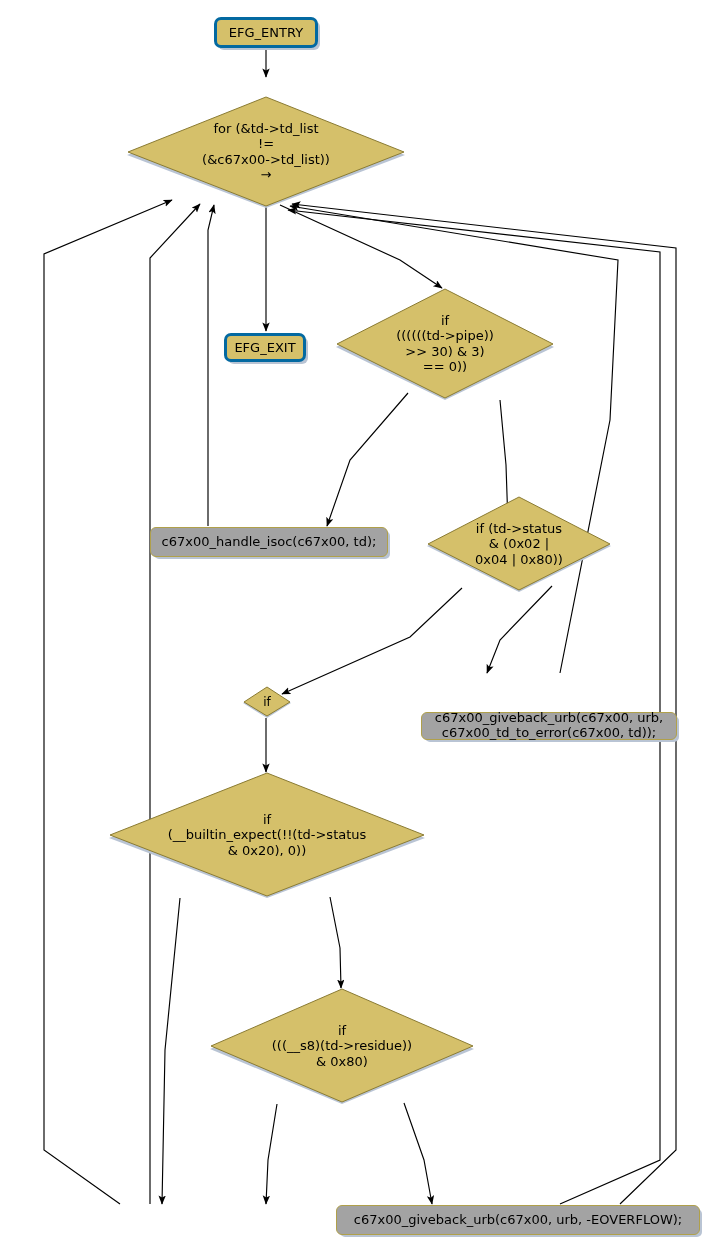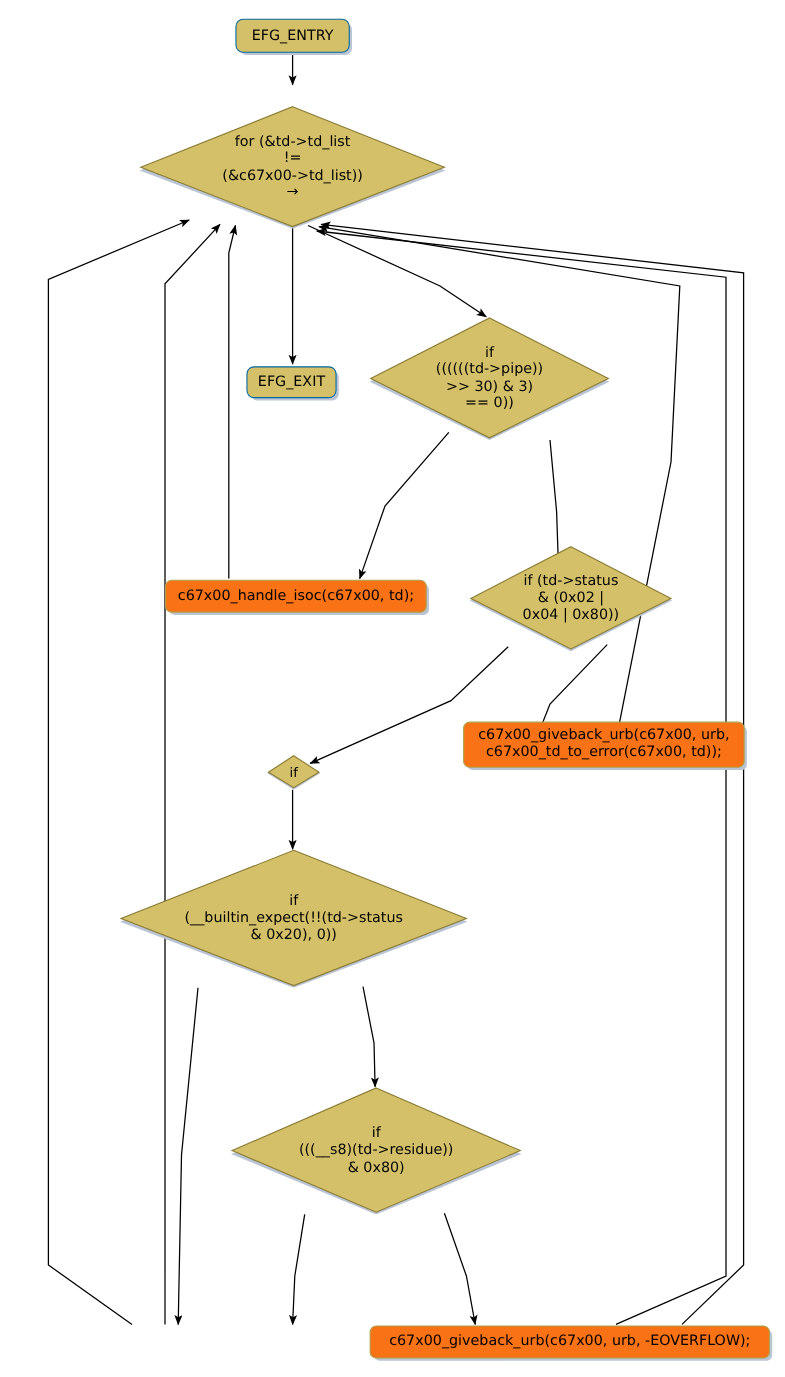--- a/index.html
+++ b/index.html
@@ -6,29 +6,29 @@
   body{width:714px;height:1252px;position:relative;overflow:hidden;
        font-family:"DejaVu Sans",sans-serif;}
   #canvas{position:absolute;left:0;top:0;width:714px;height:1252px;}
   svg#edges{position:absolute;left:0;top:0;width:714px;height:1252px;}
 
   .node{position:absolute;box-sizing:border-box;}
 
   
   .term{
     background:#d5c06a;
-    border:1px solid #0369a1;
+    border:3px solid #0369a1;
     border-radius:7px;
     display:flex;align-items:center;justify-content:center;
     color:#000;font-size:13px;white-space:nowrap;
     box-shadow:3px 3px 0 -1px #b9c4d4;
   }
   
   .stmt{
-    background:#f97316;
+    background:#a3a3a3;
     border:1px solid #b0a04a;
     border-radius:6px;
     display:flex;align-items:center;justify-content:center;
     color:#000;font-size:13px;line-height:1.12;text-align:center;
     white-space:pre;
     box-shadow:3px 3px 0 -1px #b9c4d4;
   }
   
   .diamond{position:absolute;}
   .diamond .shape{position:absolute;left:0;top:0;width:100%;height:100%;}
@@ -128,21 +128,21 @@
   <div class="diamond" style="left:424px;top:496px;width:190px;height:96px;">
     <svg class="shape" viewBox="0 0 190 96" preserveAspectRatio="none">
       <polygon points="95,5 187,50 95,96 3,50" fill="#b9c4d4"></polygon>
       <polygon points="95,1 186,48 95,94 4,48" fill="#d5c06a" stroke="#8a7b33" stroke-width="1"></polygon>
     </svg>
     <div class="label">if (td-&gt;status
 &amp; (0x02 |
 0x04 | 0x80))</div>
   </div>
 
-  <div class="node stmt" style="left:421px;top:656px;width:256px;height:42px;justify-content:center;">
+  <div class="node stmt" style="left:421px;top:712px;width:256px;height:28px;justify-content:center;">
     <span>c67x00_giveback_urb(c67x00, urb,
 c67x00_td_to_error(c67x00, td));</span>
   </div>
 
   <div class="diamond small" style="left:241px;top:686px;width:52px;height:32px;">
     <svg class="shape" viewBox="0 0 52 32" preserveAspectRatio="none">
       <polygon points="26,3 50,17 26,32 2,17" fill="#b9c4d4"></polygon>
       <polygon points="26,1 49,16 26,30 3,16" fill="#d5c06a" stroke="#8a7b33" stroke-width="1"></polygon>
     </svg>
     <div class="label">if</div>

